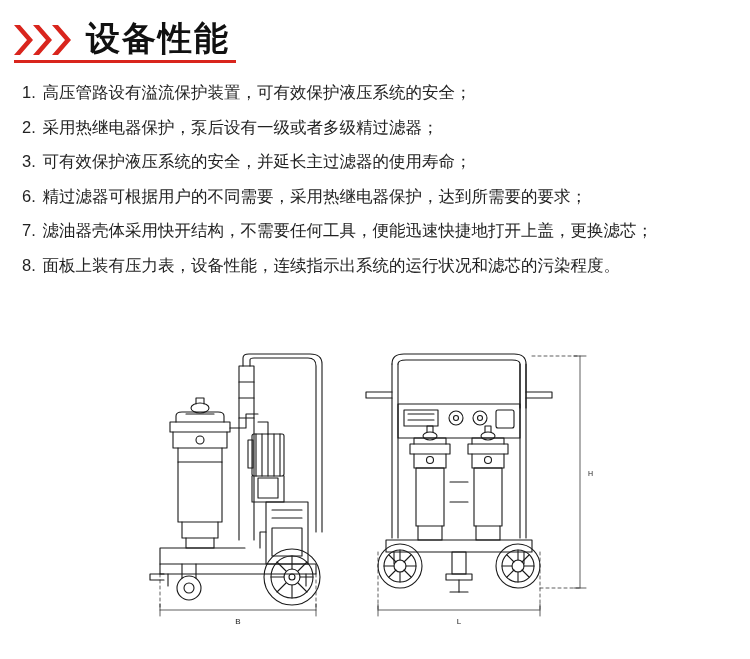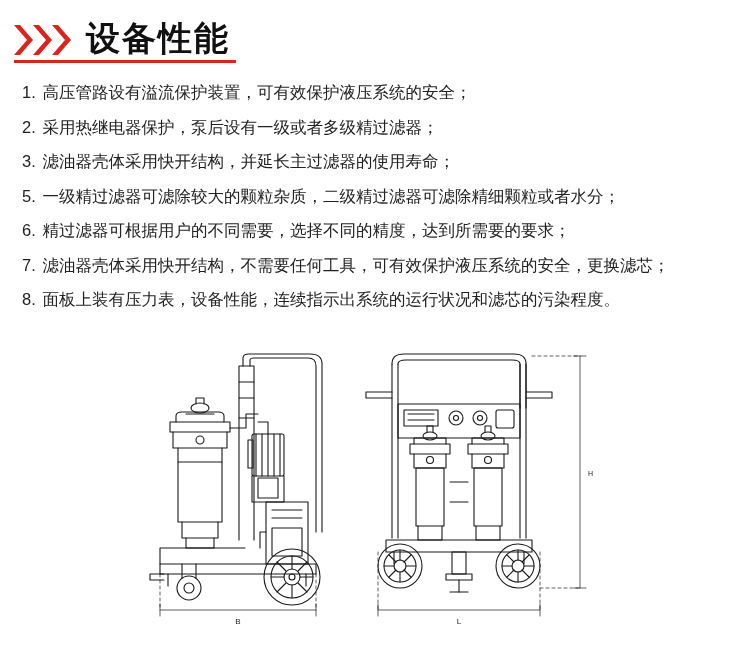--- a/index.html
+++ b/index.html
@@ -106,33 +106,29 @@
     <div class="list-item">
       <span class="num">1.</span>
       <span>高压管路设有溢流保护装置，可有效保护液压系统的安全；</span>
     </div>
     <div class="list-item">
       <span class="num">2.</span>
       <span>采用热继电器保护，泵后设有一级或者多级精过滤器；</span>
     </div>
     <div class="list-item">
       <span class="num">3.</span>
-      <span>滤油器壳体采用快开结构，并延长主过滤器的使用寿命；</span>
-    </div>
-    <div class="list-item">
-      <span class="num">5.</span>
-      <span>一级精过滤器可滤除较大的颗粒杂质，二级精过滤器可滤除精细颗粒或者水分；</span>
+      <span>可有效保护液压系统的安全，并延长主过滤器的使用寿命；</span>
     </div>
     <div class="list-item">
       <span class="num">6.</span>
-      <span>精过滤器可根据用户的不同需要，选择不同的精度，达到所需要的要求；</span>
+      <span>精过滤器可根据用户的不同需要，采用热继电器保护，达到所需要的要求；</span>
     </div>
     <div class="list-item">
       <span class="num">7.</span>
-      <span>滤油器壳体采用快开结构，不需要任何工具，可有效保护液压系统的安全，更换滤芯；</span>
+      <span>滤油器壳体采用快开结构，不需要任何工具，便能迅速快捷地打开上盖，更换滤芯；</span>
     </div>
     <div class="list-item">
       <span class="num">8.</span>
       <span>面板上装有压力表，设备性能，连续指示出系统的运行状况和滤芯的污染程度。</span>
     </div>
   </div>
 
   <div class="figure">
     <svg width="750" height="307" viewBox="0 0 750 307" aria-hidden="true">
       <g fill="none" stroke="#1a1a1a" stroke-width="1.1" stroke-linejoin="round" stroke-linecap="round">

